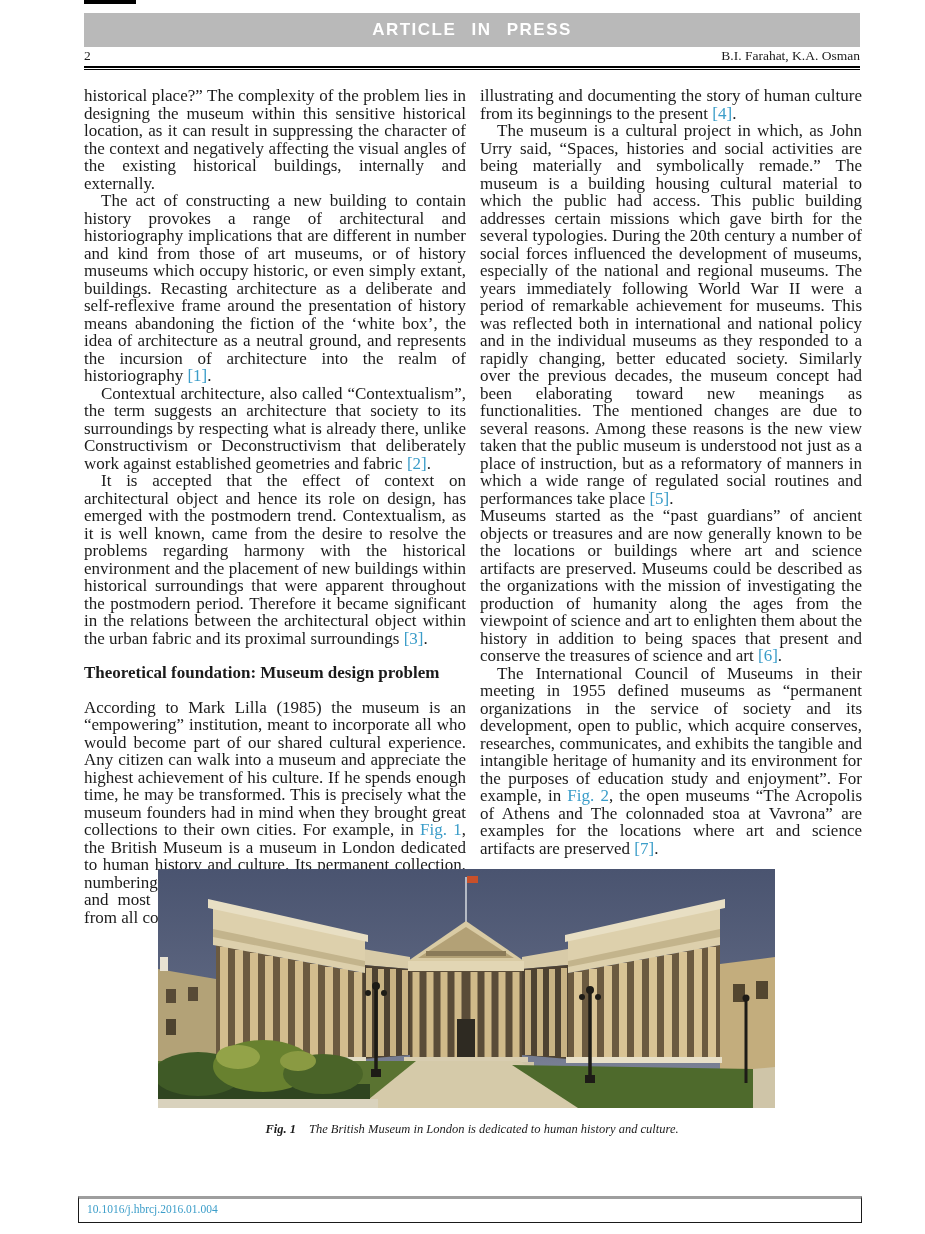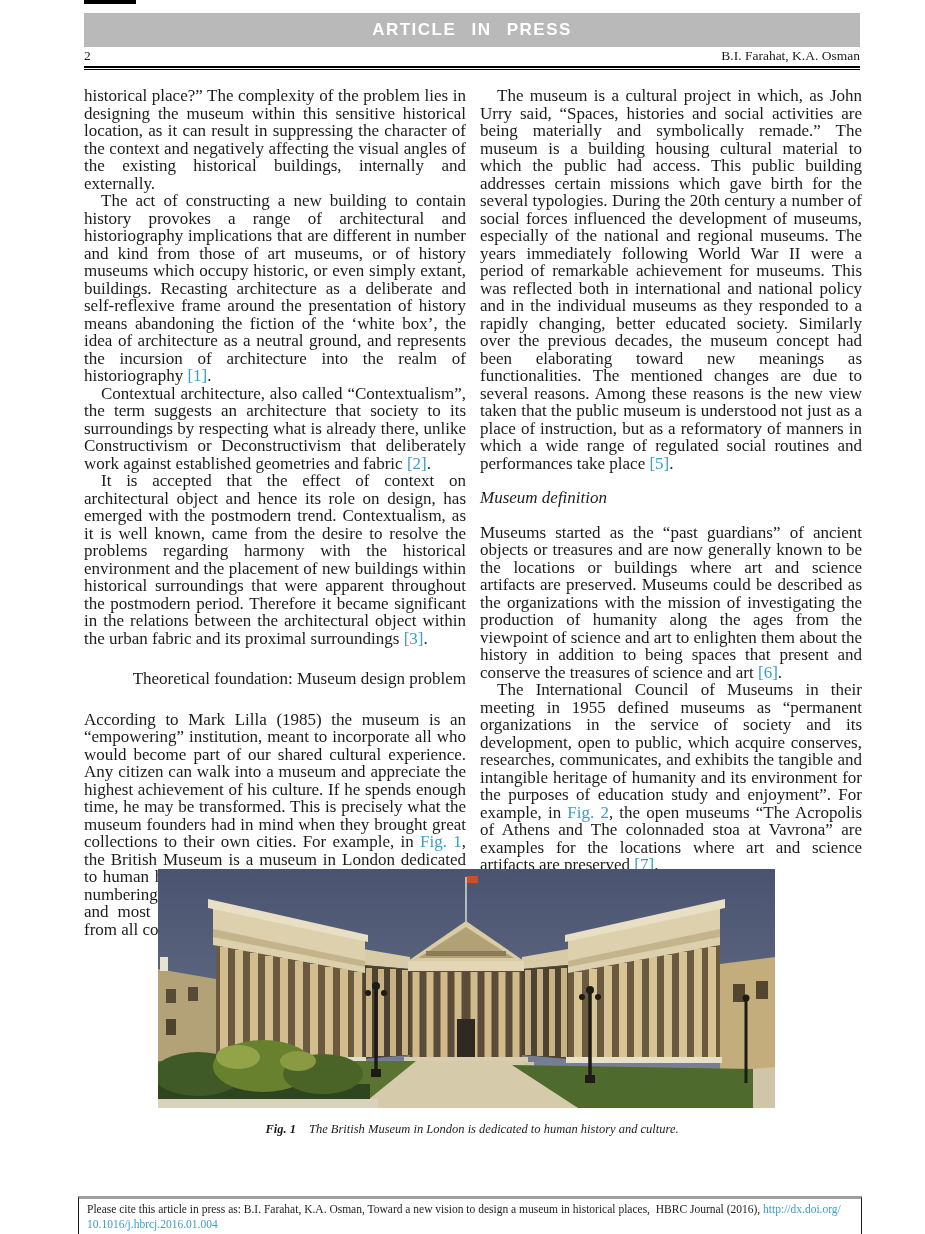--- a/index.html
+++ b/index.html
@@ -23,21 +23,21 @@
     font-size:13.5px;
   }
   .header-rule {
     position:absolute; left:84px; top:66px; width:776px; height:4px;
     border-top:2px solid #000; border-bottom:1px solid #000;
   }
   .columns { position:absolute; left:84px; top:87px; width:778px; display:flex; gap:14px; }
   .col { width:382px; text-align:justify; font-size:17px; line-height:17.5px; hyphens:auto; }
   .para { margin:0; }
   .para.indent { text-indent:17px; }
-  .subhead { font-weight:normal; text-align:right; margin:23px 0; }
+  .subhead { font-weight:bold; text-align:left; margin:17px 0; }
   .subhead-italic { font-style:italic; text-align:left; margin:17px 0; }
   .link { color:var(--link-blue,#3b9dc9); cursor:pointer; }
   .figure { position:absolute; left:158px; top:869px; width:617px; height:239px; }
   .figure svg { display:block; width:617px; height:239px; }
   .fig-caption {
     position:absolute; left:84px; top:1122px; width:776px;
     text-align:center; font-size:12.5px;font-style:italic;
   }
   .fig-caption .fig-label { font-weight:bold; margin-right:13px; }
   .citation-box {
@@ -66,22 +66,22 @@
   <div class="columns">
     <div class="col">
         <p class="para"><span>historical place?” The complexity of the problem lies in designing the museum within this sensitive historical location, as it can result in suppressing the character of the context and negatively affecting the visual angles of the existing historical buildings, internally and externally.</span></p>
         <p class="para indent"><span>The act of constructing a new building to contain history provokes a range of architectural and historiography implications that are different in number and kind from those of art museums, or of history museums which occupy historic, or even simply extant, buildings. Recasting architecture as a deliberate and self-reflexive frame around the presentation of history means abandoning the fiction of the ‘white box’, the idea of architecture as a neutral ground, and represents the incursion of architecture into the realm of historiography </span><span class="link">[1]</span><span>.</span></p>
         <p class="para indent"><span>Contextual architecture, also called “Contextualism”, the term suggests an architecture that society to its surroundings by respecting what is already there, unlike Constructivism or Deconstructivism that deliberately work against established geometries and fabric </span><span class="link">[2]</span><span>.</span></p>
         <p class="para indent"><span>It is accepted that the effect of context on architectural object and hence its role on design, has emerged with the postmodern trend. Contextualism, as it is well known, came from the desire to resolve the problems regarding harmony with the historical environment and the placement of new buildings within historical surroundings that were apparent throughout the postmodern period. Therefore it became significant in the relations between the architectural object within the urban fabric and its proximal surroundings </span><span class="link">[3]</span><span>.</span></p>
         <div class="subhead">Theoretical foundation: Museum design problem</div>
         <p class="para"><span>According to Mark Lilla (1985) the museum is an “empowering” institution, meant to incorporate all who would become part of our shared cultural experience. Any citizen can walk into a museum and appreciate the highest achievement of his culture. If he spends enough time, he may be transformed. This is precisely what the museum founders had in mind when they brought great collections to their own cities. For example, in </span><span class="link">Fig. 1</span><span>, the British Museum is a museum in London dedicated to human history and culture. Its permanent collection, numbering some 8 million works, is among the largest and most comprehensive in existence and originates from all continents,</span></p>
       </div>
     <div class="col">
+        <p class="para"><span>illustrating and documenting the story of human culture from its beginnings to the present </span><span class="link">[4]</span><span>.</span></p>
         <p class="para indent"><span>The museum is a cultural project in which, as John Urry said, “Spaces, histories and social activities are being materially and symbolically remade.” The museum is a building housing cultural material to which the public had access. This public building addresses certain missions which gave birth for the several typologies. During the 20th century a number of social forces influenced the development of museums, especially of the national and regional museums. The years immediately following World War II were a period of remarkable achievement for museums. This was reflected both in international and national policy and in the individual museums as they responded to a rapidly changing, better educated society. Similarly over the previous decades, the museum concept had been elaborating toward new meanings as functionalities. The mentioned changes are due to several reasons. Among these reasons is the new view taken that the public museum is understood not just as a place of instruction, but as a reformatory of manners in which a wide range of regulated social routines and performances take place </span><span class="link">[5]</span><span>.</span></p>
-        <div class="subhead-italic">Museum definition</div>
         <p class="para"><span>Museums started as the “past guardians” of ancient objects or treasures and are now generally known to be the locations or buildings where art and science artifacts are preserved. Museums could be described as the organizations with the mission of investigating the production of humanity along the ages from the viewpoint of science and art to enlighten them about the history in addition to being spaces that present and conserve the treasures of science and art </span><span class="link">[6]</span><span>.</span></p>
         <p class="para indent"><span>The International Council of Museums in their meeting in 1955 defined museums as “permanent organizations in the service of society and its development, open to public, which acquire conserves, researches, communicates, and exhibits the tangible and intangible heritage of humanity and its environment for the purposes of education study and enjoyment”. For example, in </span><span class="link">Fig. 2</span><span>, the open museums “The Acropolis of Athens and The colonnaded stoa at Vavrona” are examples for the locations where art and science artifacts are preserved </span><span class="link">[7]</span><span>.</span></p>
       </div>
   </div>
 
   <div class="figure">
     <svg viewBox="0 0 617 239" xmlns="http://www.w3.org/2000/svg" preserveAspectRatio="none">
       <defs>
         <linearGradient id="sky" x1="0" y1="0" x2="0" y2="1">
           <stop offset="0%" stop-color="#4a5470"></stop>
@@ -196,17 +196,16 @@
       <line x1="588" y1="132" x2="588" y2="214" stroke="#1d1b16" stroke-width="3"></line>
       <circle cx="588" cy="129" r="3.5" fill="#1d1b16"></circle>
     </svg>
   </div>
 
   <div class="fig-caption">
     <span class="fig-label">Fig. 1</span><span>The British Museum in London is dedicated to human history and culture.</span>
   </div>
 
   <div class="citation-box">
-    <div><span>Please cite this article in press as: B.I. Farahat, K.A. Osman, Toward a new vision to design a museum in historical places,&nbsp; HBRC Journal (2016), </span><span class="link">http://dx.doi.org/</span></div>
     <div><span class="link">10.1016/j.hbrcj.2016.01.004</span></div>
   </div>
 
 </div>
 
 </body></html>

